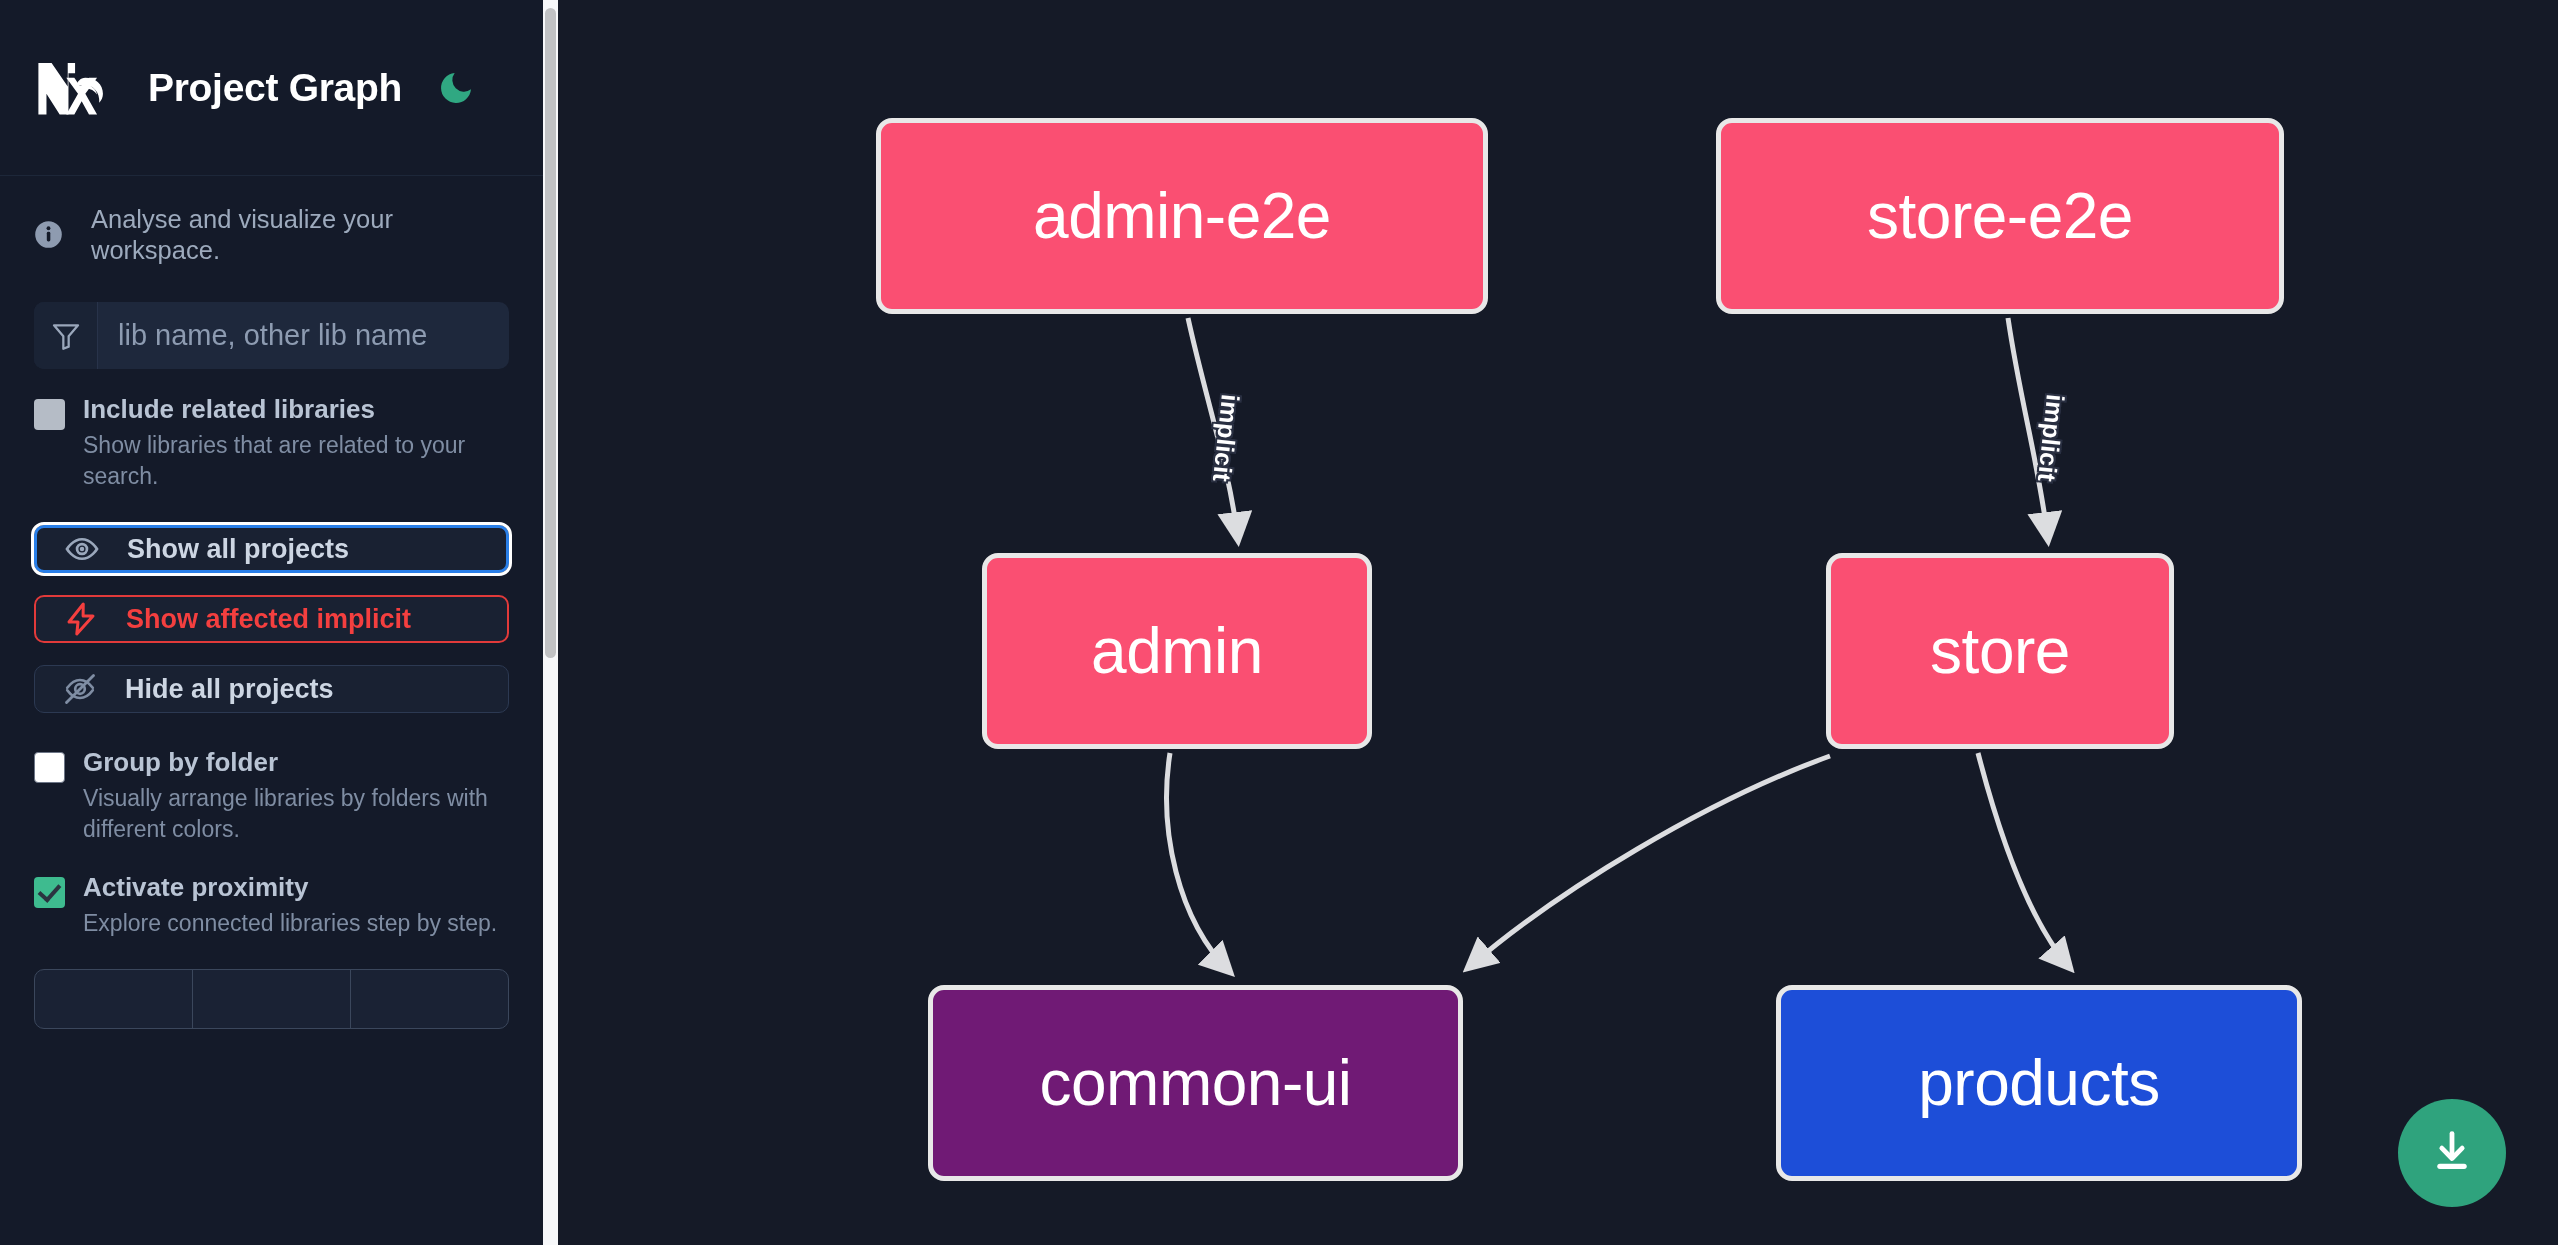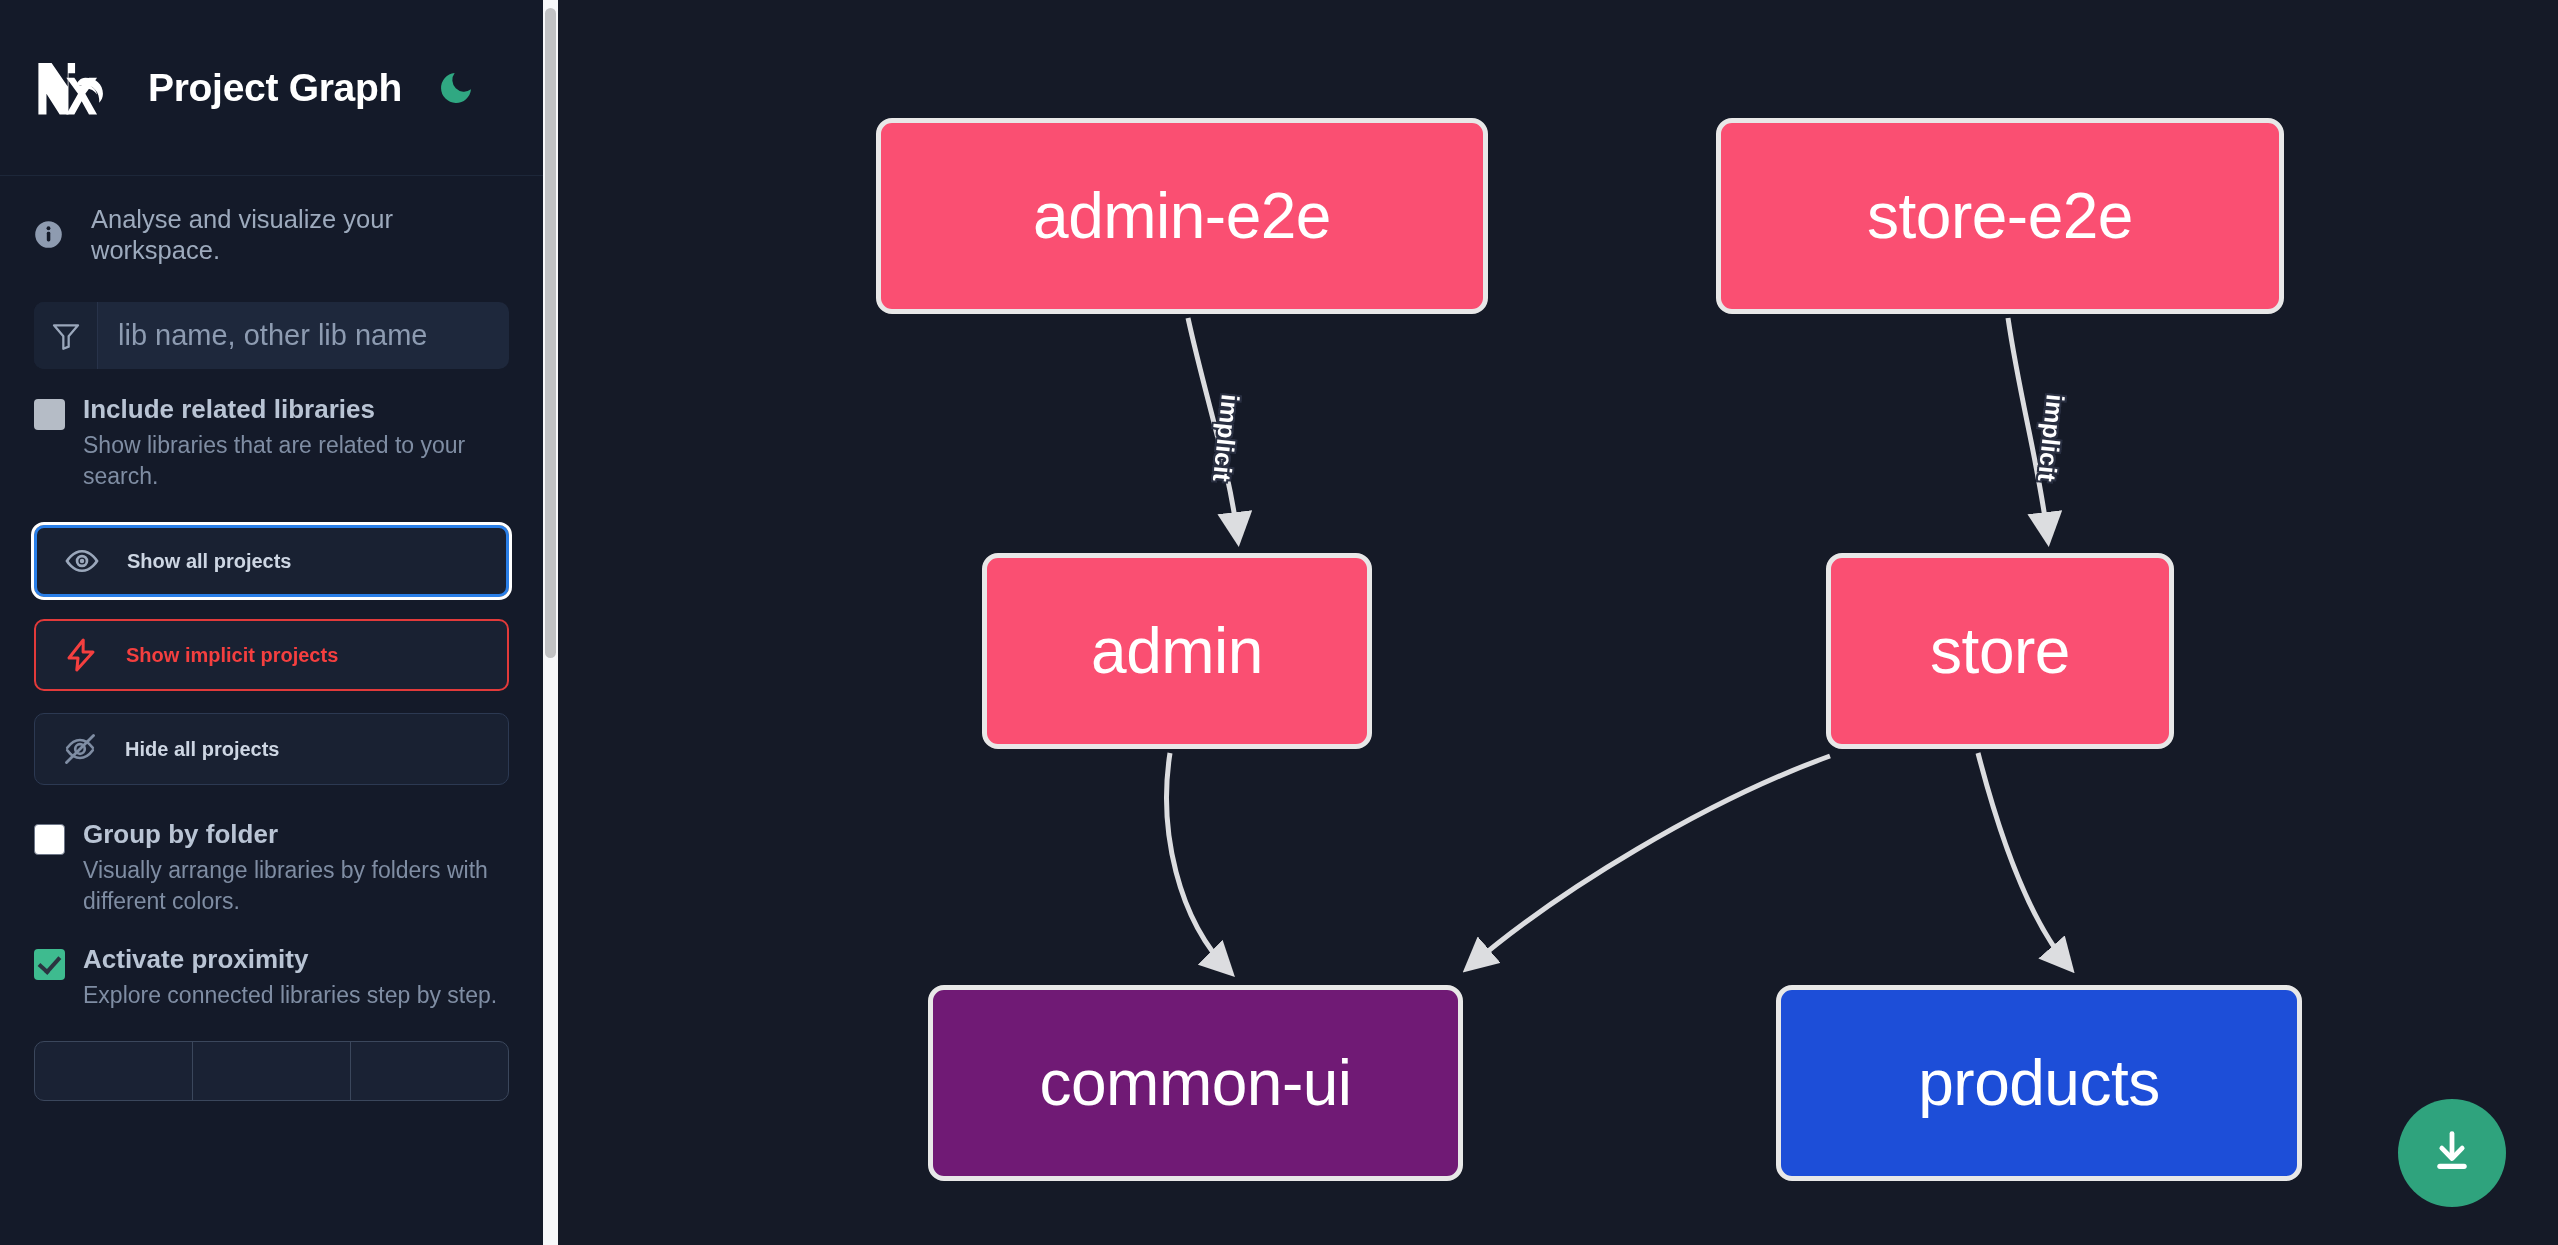--- a/index.html
+++ b/index.html
@@ -90,25 +90,25 @@
     transform: rotate(42deg);
   }
   .opt-texts { flex: 1 1 auto; }
   .opt-label { font-size: 26px; font-weight: 700; color: #b9c4d4; line-height: 1.2; }
   .opt-desc { font-size: 23px; color: #7f8da3; line-height: 1.32; margin-top: 5px; }
 
   .btn-stack { padding: 34px 34px 0 34px; display: flex; flex-direction: column; gap: 22px; }
   .gbtn {
     position: relative;
     display: flex; align-items: center; gap: 26px;
-    height: 72px; padding: 0 26px;
+    height: 48px; padding: 0 26px;
     border-radius: 10px;
     background: #192132;
     border: 1px solid #2c3952;
-    font-size: 20px; font-weight: 700;
+    font-size: 27px; font-weight: 700;
     color: #cdd6e3;
     cursor: pointer;
     font-family: "Liberation Sans", sans-serif;
   }
   .gbtn.focused {
     border: 3px solid #2a7fe8;
     outline: 3px solid #ffffff;
     outline-offset: 0px;
   }
   .gbtn.danger { border: 2px solid #e23a3a; color: #f43f3f; }
@@ -244,21 +244,21 @@
           </span>
           <span>Show all projects</span>
         </button>
 
         <button class="gbtn danger">
           <span class="ic">
             <svg viewBox="0 0 24 24" width="36" height="36" aria-hidden="true">
               <path d="M13.5 2L4 14h6l-.8 8L20 10h-6.6l.1-8z" fill="none" stroke="#f43f3f" stroke-width="2" stroke-linejoin="round"></path>
             </svg>
           </span>
-          <span>Show implicit projects</span>
+          <span>Show affected implicit</span>
         </button>
 
         <button class="gbtn">
           <span class="ic">
             <svg viewBox="0 0 24 24" width="36" height="36" aria-hidden="true">
               <path d="M3.5 11.2C5.6 8.4 8.6 6 12 6c3.4 0 6.4 2.4 8.5 5.2M20.5 12.8C18.4 15.6 15.4 18 12 18c-3.4 0-6.4-2.4-8.5-5.2" fill="none" stroke="#7f8da3" stroke-width="1.8" stroke-linecap="round"></path>
               <circle cx="12" cy="12" r="3.2" fill="none" stroke="#7f8da3" stroke-width="1.8"></circle>
               <line x1="3" y1="21" x2="21" y2="3" stroke="#7f8da3" stroke-width="1.9" stroke-linecap="round"></line>
             </svg>
           </span>

